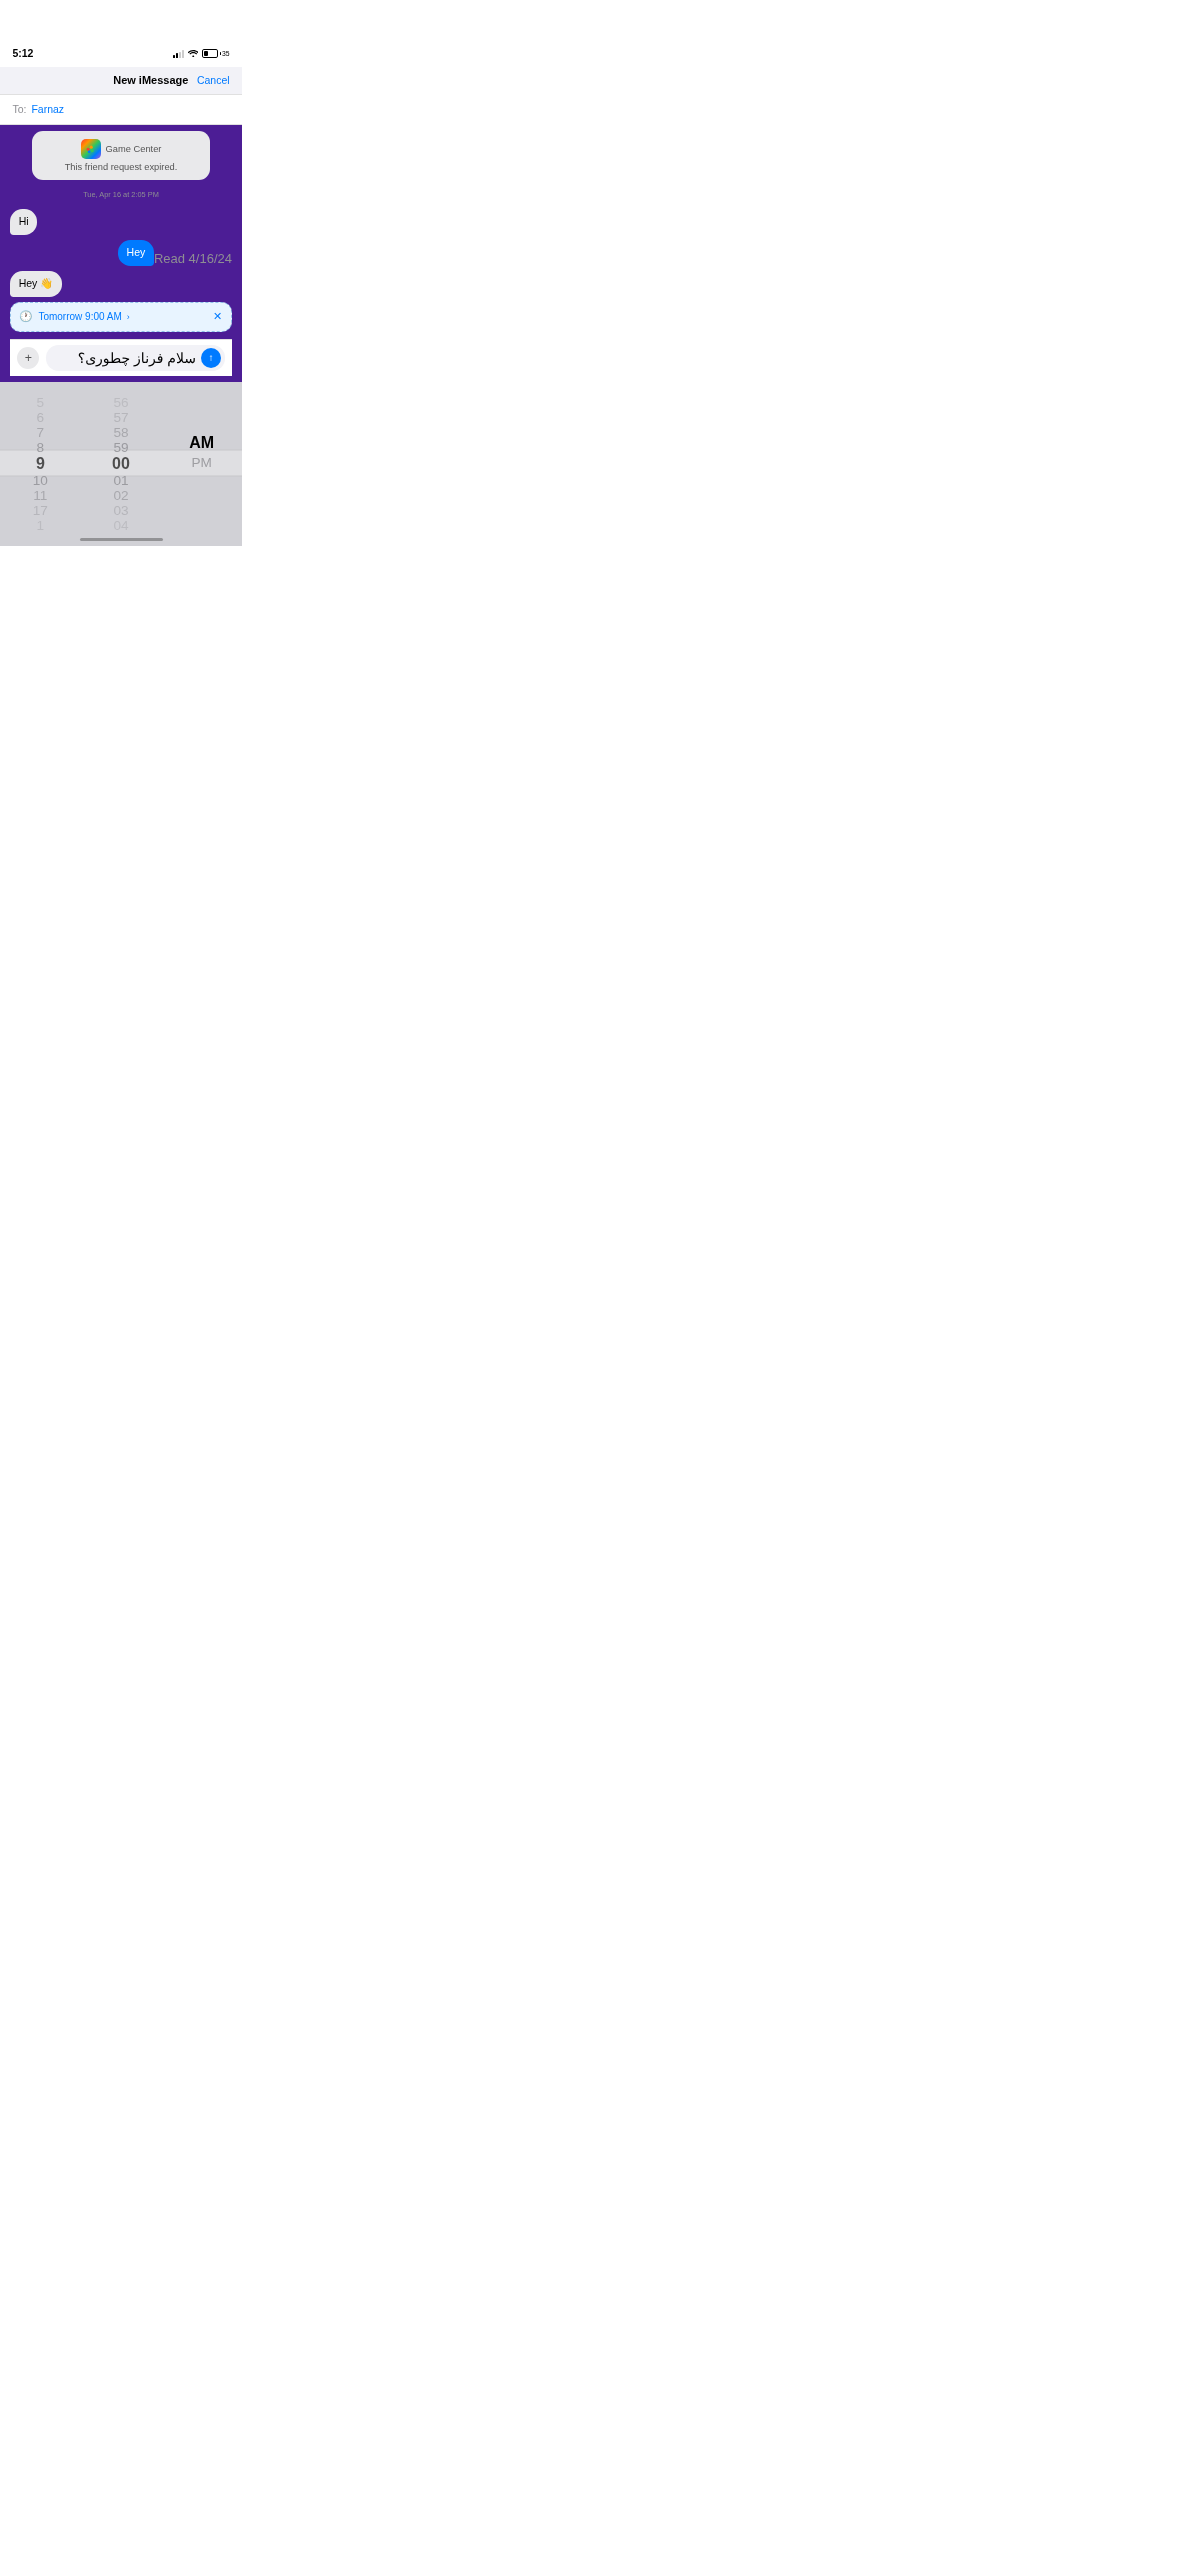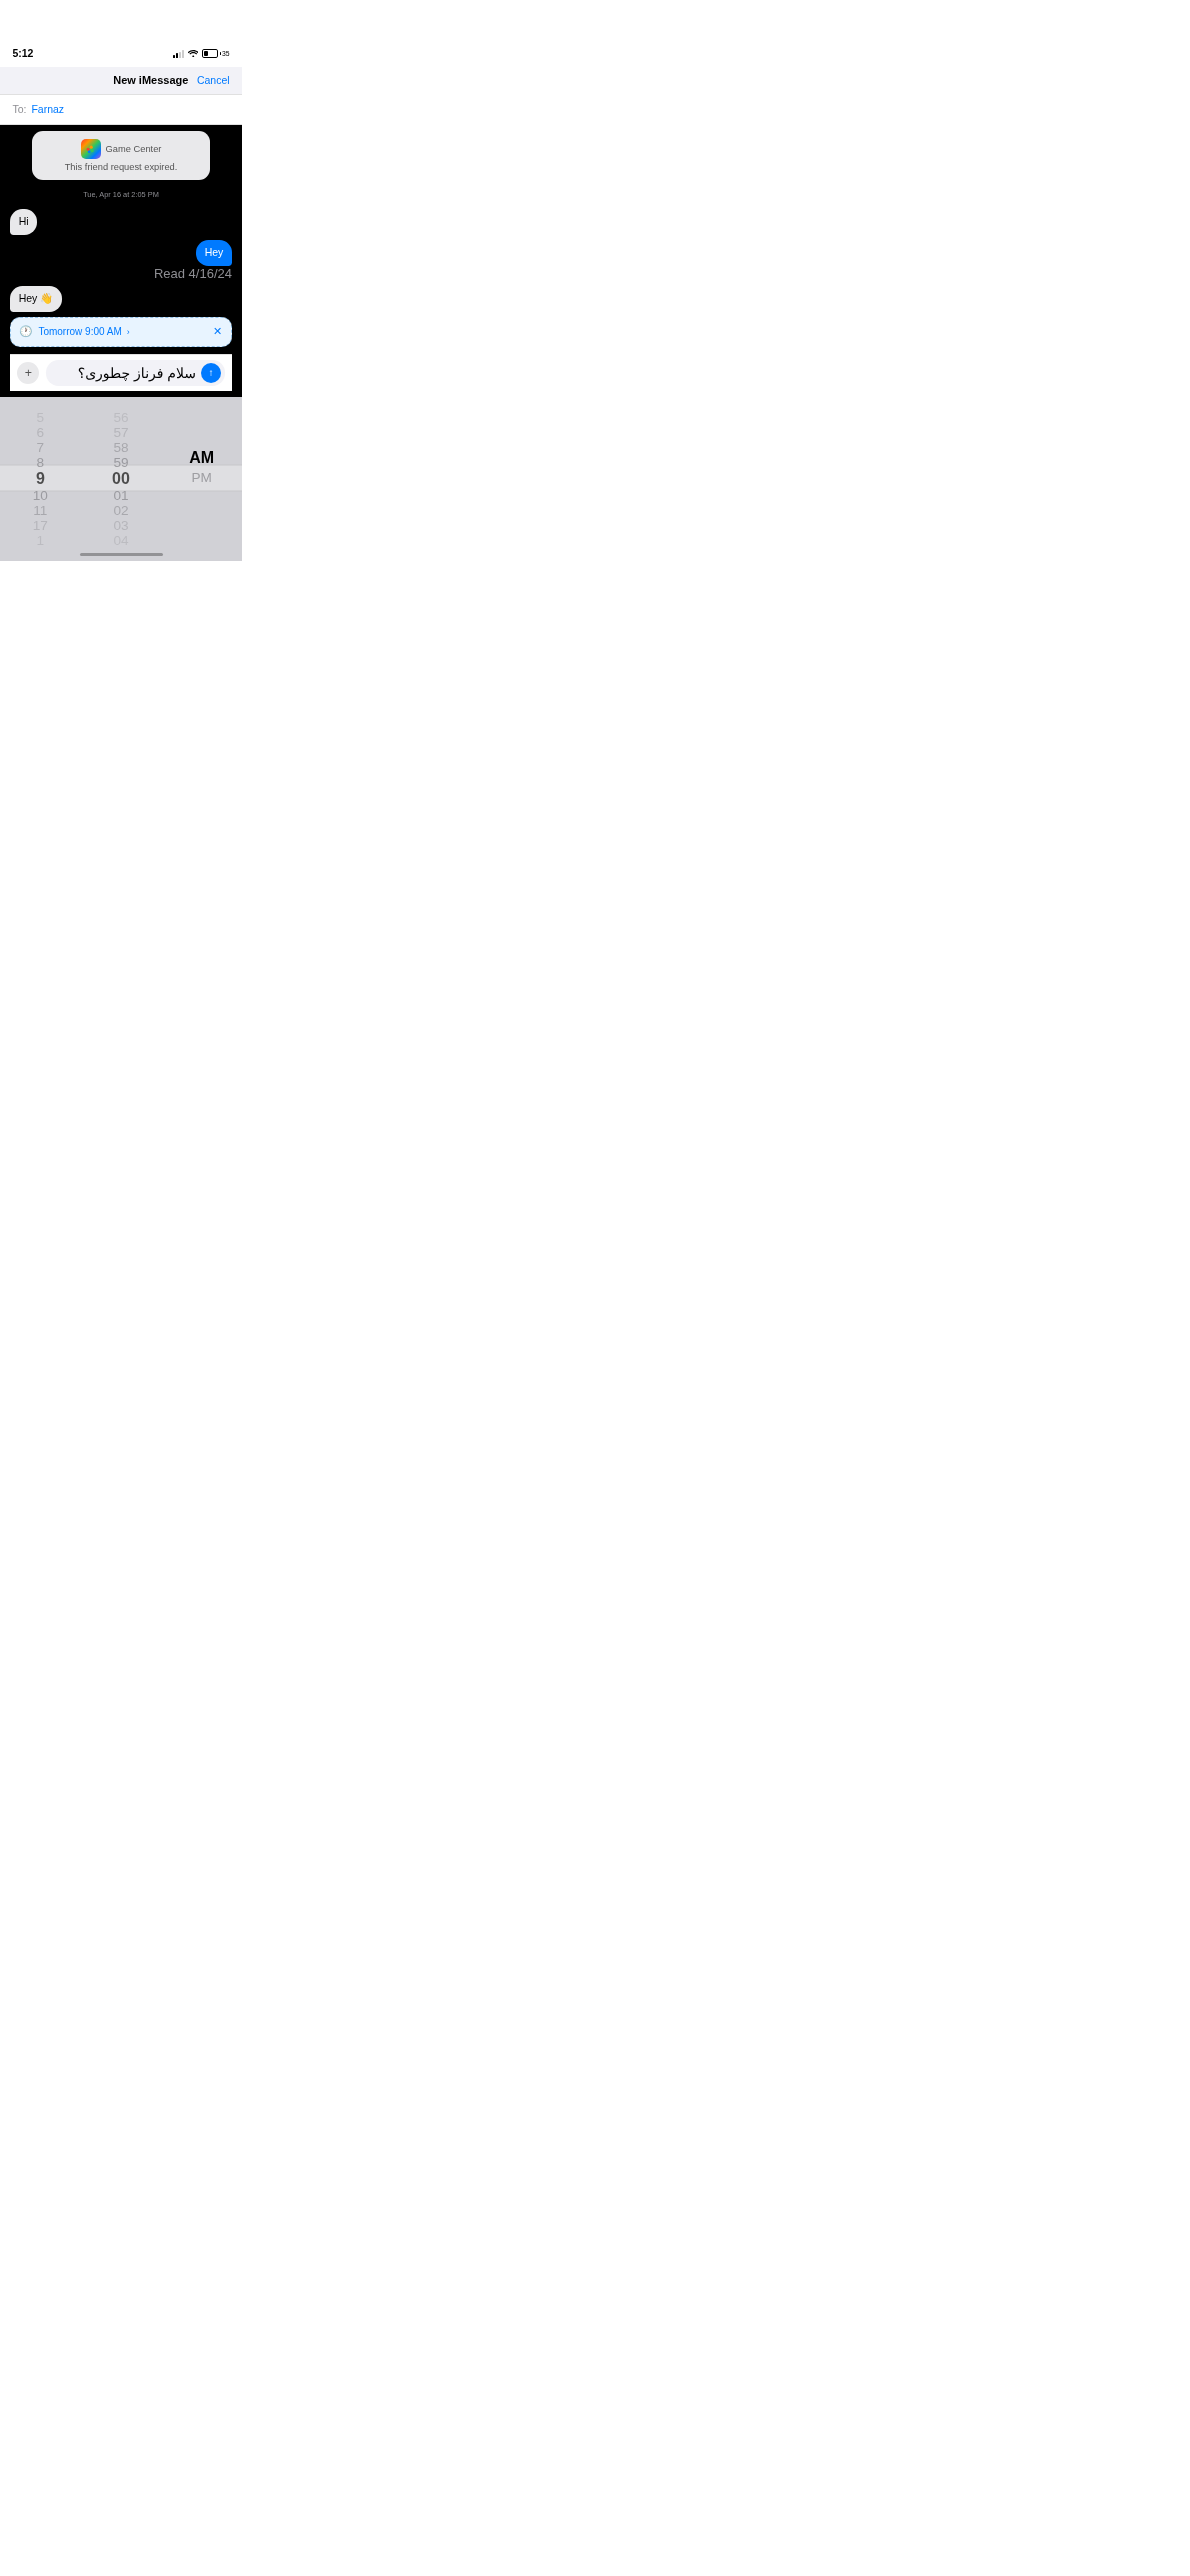--- a/index.html
+++ b/index.html
@@ -110,21 +110,21 @@
       color: #8e8e93;
       margin-right: 5px;
     }
     .to-recipient {
       font-size: 10.5px;
       color: #007aff;
     }
 
     
     .chat-area {
-      background: #000000;
+      background: #4c1d95;
       padding: 6.2px 10px;
       min-height: 248px;
     }
 
     
     .game-center-bubble {
       background: #e9e9eb;
       border-radius: 11px;
       padding: 7.4px 10px;
       max-width: 80%;
@@ -171,21 +171,21 @@
     
     .message-row {
       display: flex;
       margin-bottom: 5px;
     }
     .message-row.received {
       justify-content: flex-start;
     }
     .message-row.sent {
       justify-content: flex-end;
-      flex-direction: column;
+      flex-direction: row;
       align-items: flex-end;
     }
 
     .bubble {
       max-width: 70%;
       padding: 6.2px 8.7px;
       border-radius: 12.4px;
       font-size: 10.5px;
       line-height: 1.3;
     }

